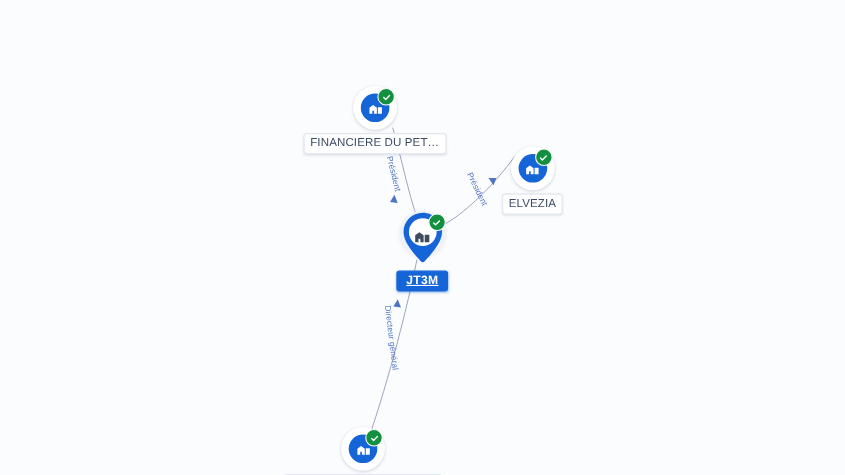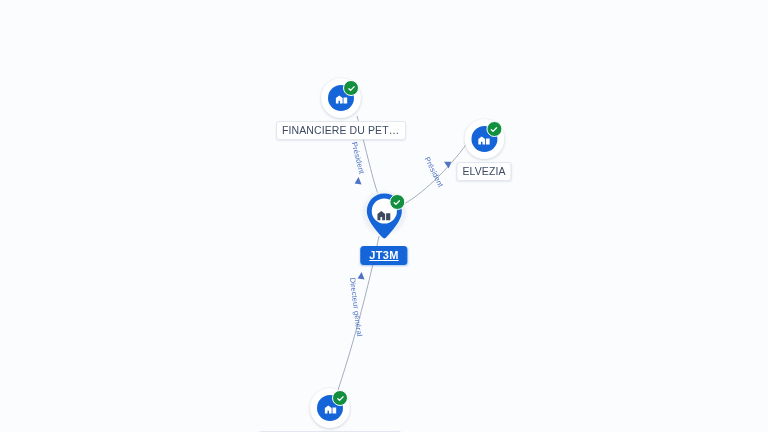--- a/index.html
+++ b/index.html
@@ -193,21 +193,21 @@
       </div>
       <div class="badge-check">
         <svg width="9" height="9" viewBox="0 0 24 24" aria-hidden="true">
           <path fill="none" stroke="#ffffff" stroke-width="3.4" stroke-linecap="round" stroke-linejoin="round" d="M5 12.5l4.6 4.6L19 7.5"></path>
         </svg>
       </div>
     </div>
     <div class="node-label">FINANCIERE DU PETIT ...</div>
   </div>
 
-  <div class="node" style="left:484px; top:119px;">
+  <div class="node" style="left:484px; top:133px;">
     <div class="glyph-sm">
       <div class="disc">
         <svg width="15" height="15" viewBox="0 0 24 24" aria-hidden="true">
           <path fill="#ffffff" d="M3 20V11.2L8.4 7.1l5.4 4.1V20h-4.2v-4.4H7.2V20H3z"></path>
           <path fill="#ffffff" d="M15.2 20V10.4h5.9V20h-5.9zm1.4-7.6h1.5v1.5h-1.5v-1.5zm2.6 0h1.5v1.5H19.2v-1.5zm-2.6 2.9h1.5v1.5h-1.5v-1.5zm2.6 0h1.5v1.5H19.2v-1.5z"></path>
         </svg>
       </div>
       <div class="badge-check">
         <svg width="9" height="9" viewBox="0 0 24 24" aria-hidden="true">
           <path fill="none" stroke="#ffffff" stroke-width="3.4" stroke-linecap="round" stroke-linejoin="round" d="M5 12.5l4.6 4.6L19 7.5"></path>

